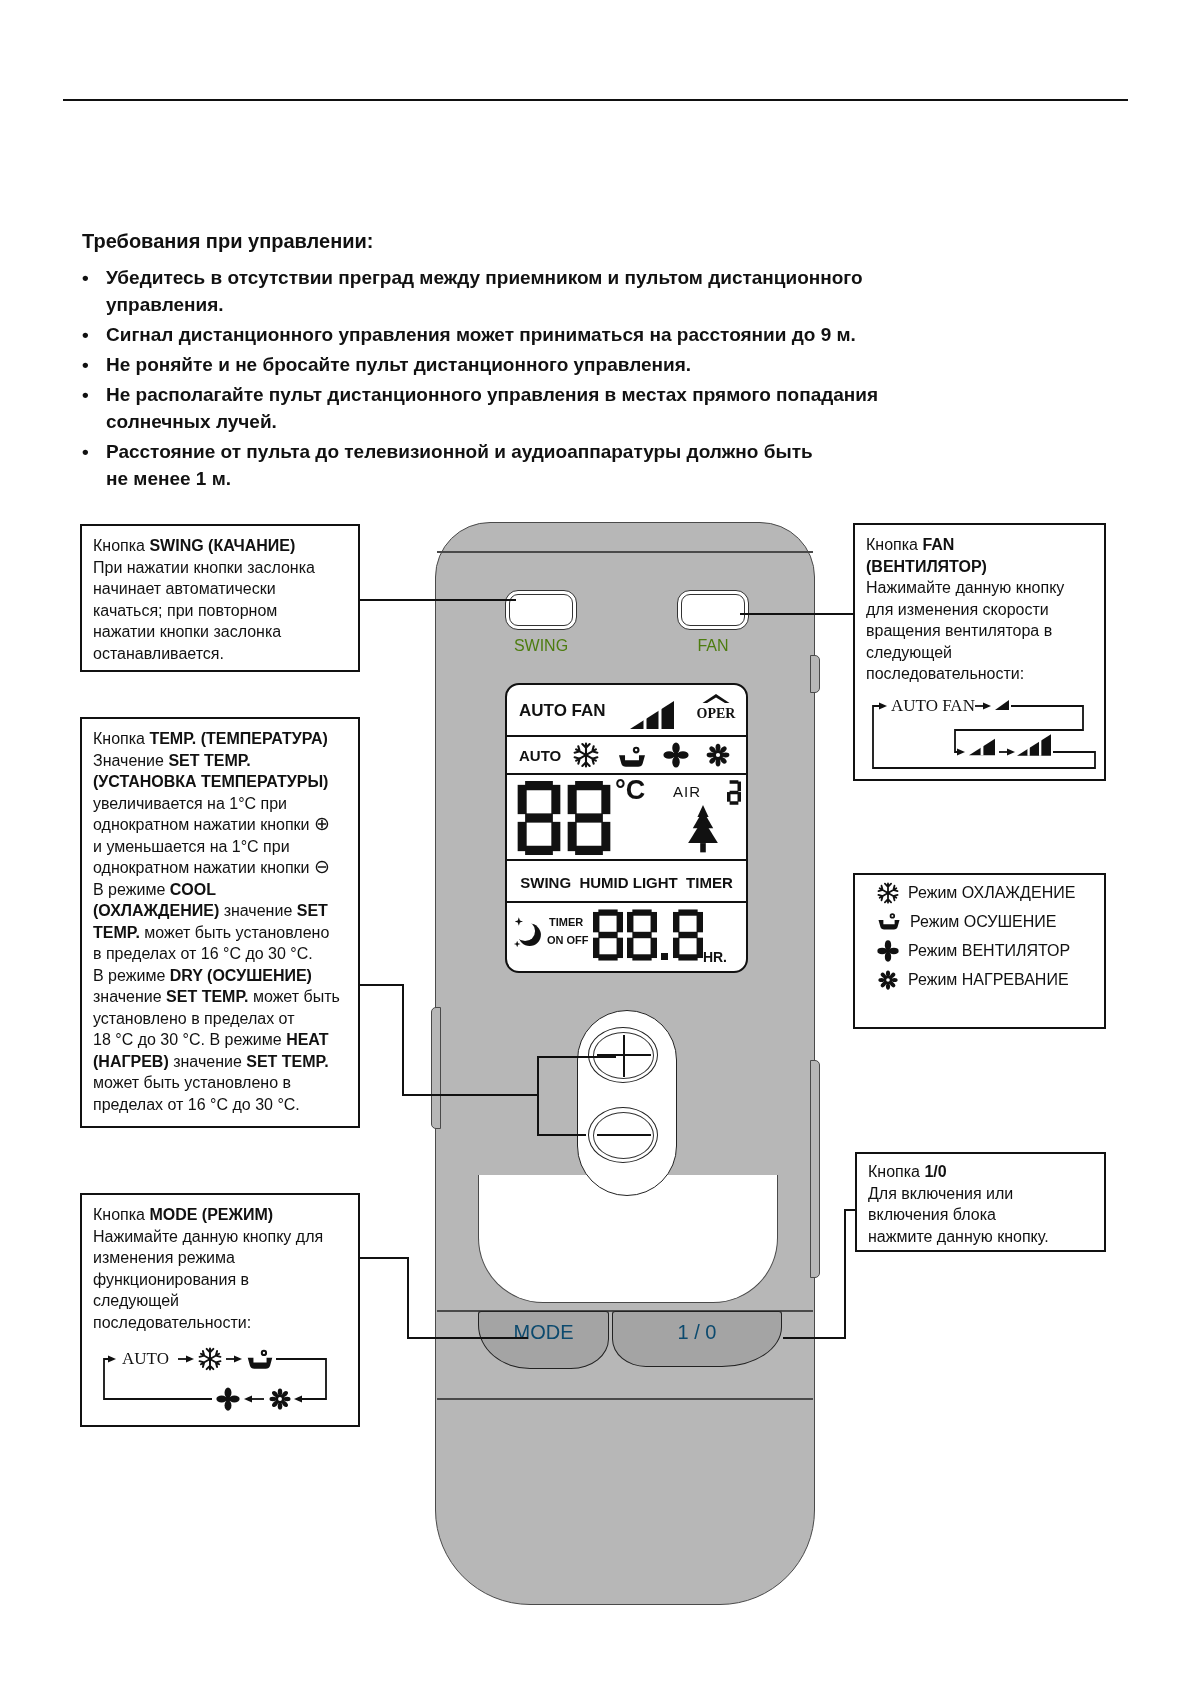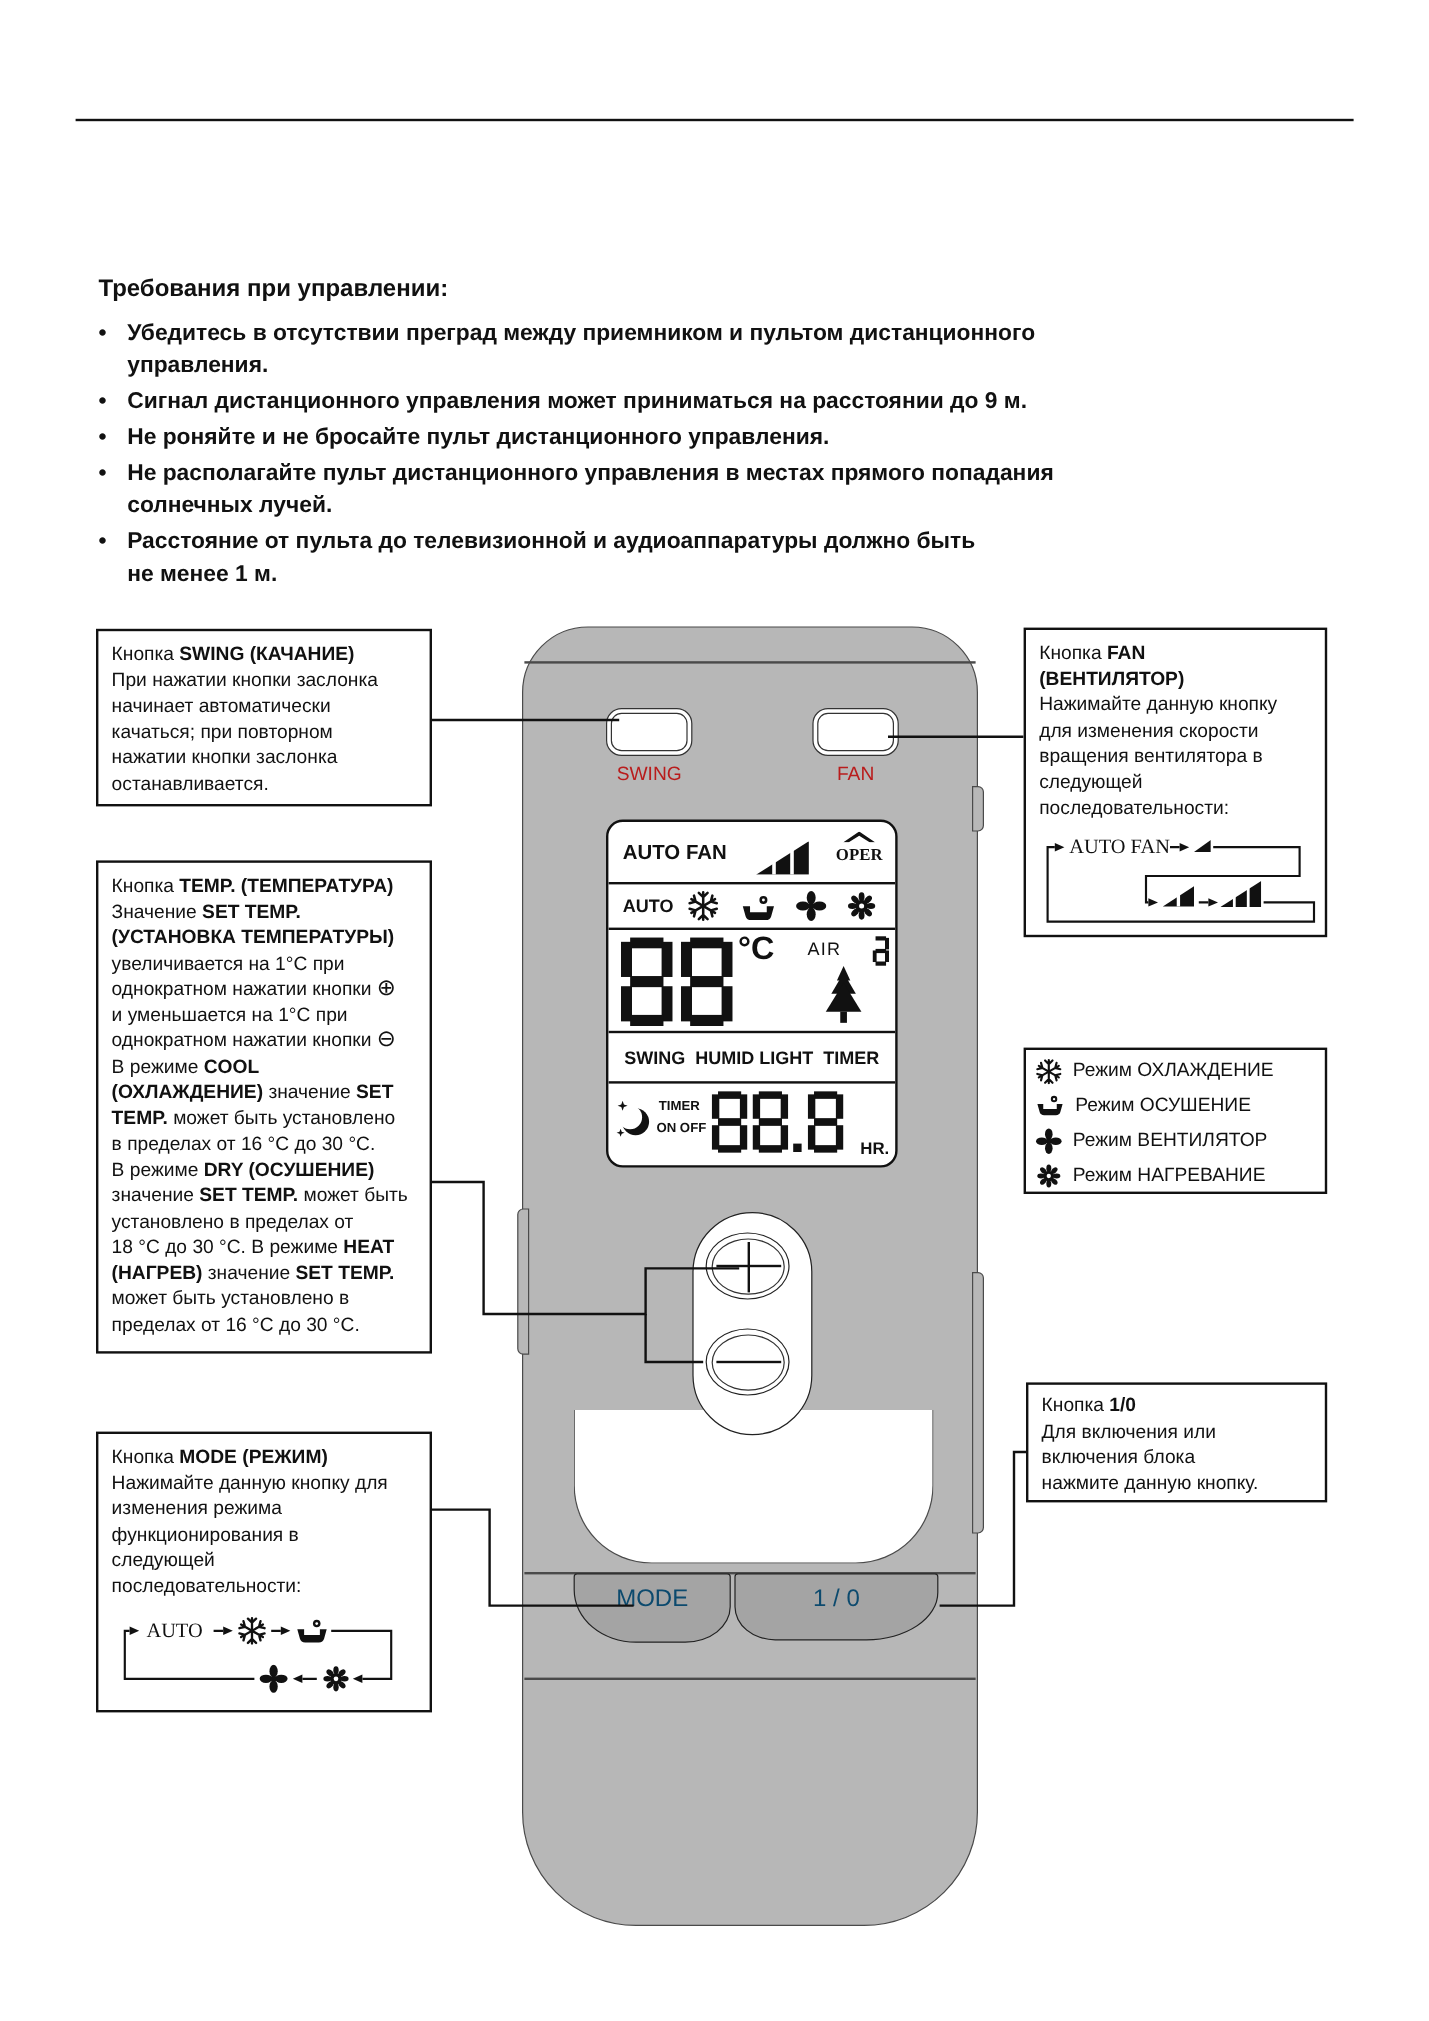--- a/index.html
+++ b/index.html
@@ -16,21 +16,21 @@
   .bullet{display:flex;margin-bottom:3px;}
   .bullet .marker{width:24px;font-size:19px;font-weight:bold;line-height:27px;}
   .bullet .btxt{font-size:19px;font-weight:bold;line-height:27px;white-space:nowrap;}
   
   .box{position:absolute;background:#fff;border:2px solid #111;padding:9px 11px;
        font-size:16px;line-height:21.5px;box-sizing:border-box;}
   #swing-box{left:80px;top:524px;width:280px;height:148px;}
   #temp-box{left:80px;top:717px;width:280px;height:411px;}
   #mode-box{left:80px;top:1193px;width:280px;height:234px;}
   #fan-box{left:853px;top:523px;width:253px;height:258px;}
-  #legend-box{left:853px;top:873px;width:253px;height:122px;padding:3px 8px;}
+  #legend-box{left:853px;top:873px;width:253px;height:156px;padding:3px 22px;}
   #power-box{left:855px;top:1152px;width:251px;height:100px;padding:7px 11px;}
   .legend-row{display:flex;align-items:center;gap:9px;height:29px;}
   .legend-row .lbl{font-size:16px;}
   .cycle{position:absolute;}
   .cyctext{font-family:"Liberation Serif", serif;font-size:17px;fill:#111;}
   
   #remote-body{left:435px;top:522px;width:380px;height:1083px;background:#b7b7b7;
     border:1.5px solid #4a4a4a;border-radius:55px 55px 95px 95px;box-sizing:border-box;}
   .seam{background:#4a4a4a;height:2px;}
   #seam-top{left:437px;top:551px;width:376px;}
@@ -39,21 +39,21 @@
   .rail{background:#b7b7b7;border:1.5px solid #4a4a4a;box-sizing:border-box;}
   #left-rail{left:431px;top:1007px;width:10px;height:122px;border-radius:5px 0 0 5px;}
   #right-bump{left:810px;top:655px;width:10px;height:38px;border-radius:0 5px 5px 0;}
   #right-rail{left:810px;top:1060px;width:10px;height:218px;border-radius:0 5px 5px 0;}
   .pillbtn{position:absolute;width:72px;height:40px;background:#fff;border:1.6px solid #333;
     border-radius:13px;box-sizing:border-box;}
   .pillbtn .inner{position:absolute;left:3px;right:3px;top:3px;bottom:3px;
     border:1.2px solid #333;border-radius:9px;}
   #swing-button{left:505px;top:590px;}
   #fan-button{left:677px;top:590px;}
-  .btn-label{position:absolute;width:72px;text-align:center;font-size:16px;color:#b91c1c;}
+  .btn-label{position:absolute;width:72px;text-align:center;font-size:16px;color:#4d7c0f;}
   #swing-button-label{left:505px;top:637px;}
   #fan-button-label{left:677px;top:637px;}
   
   #lcd{left:505px;top:683px;width:243px;height:290px;background:#fff;border:2px solid #111;
        border-radius:14px;box-sizing:border-box;overflow:hidden;}
   .lcd-row{position:relative;box-sizing:border-box;}
   #lcd-row1{height:52px;border-bottom:2px solid #111;}
   #lcd-row2{height:38px;border-bottom:2px solid #111;}
   #lcd-row3{height:86px;border-bottom:2px solid #111;}
   #lcd-row4{height:42px;border-bottom:2px solid #111;}
@@ -284,21 +284,21 @@
             <use href="#seg8"></use>
           </svg>
           <svg class="segdigit" viewBox="0 0 56 96">
             <use href="#seg8"></use>
           </svg>
           <span class="segdot"></span>
           <svg class="segdigit" viewBox="0 0 56 96">
             <use href="#seg8"></use>
           </svg>
         </span>
-      <span class="lcdtxt" style="right:5px;bottom:4px;font-size:14px;">HR.</span>
+      <span class="lcdtxt" style="right:19px;bottom:4px;font-size:14px;">HR.</span>
     </div>
   </div>
 
   <div class="abs" id="u-panel"></div>
   <div class="abs" id="pill"></div>
   <div class="oval" id="plus-button">
     <div class="inner"></div>
     <div class="hline"></div>
     <div class="vline"></div>
   </div>

